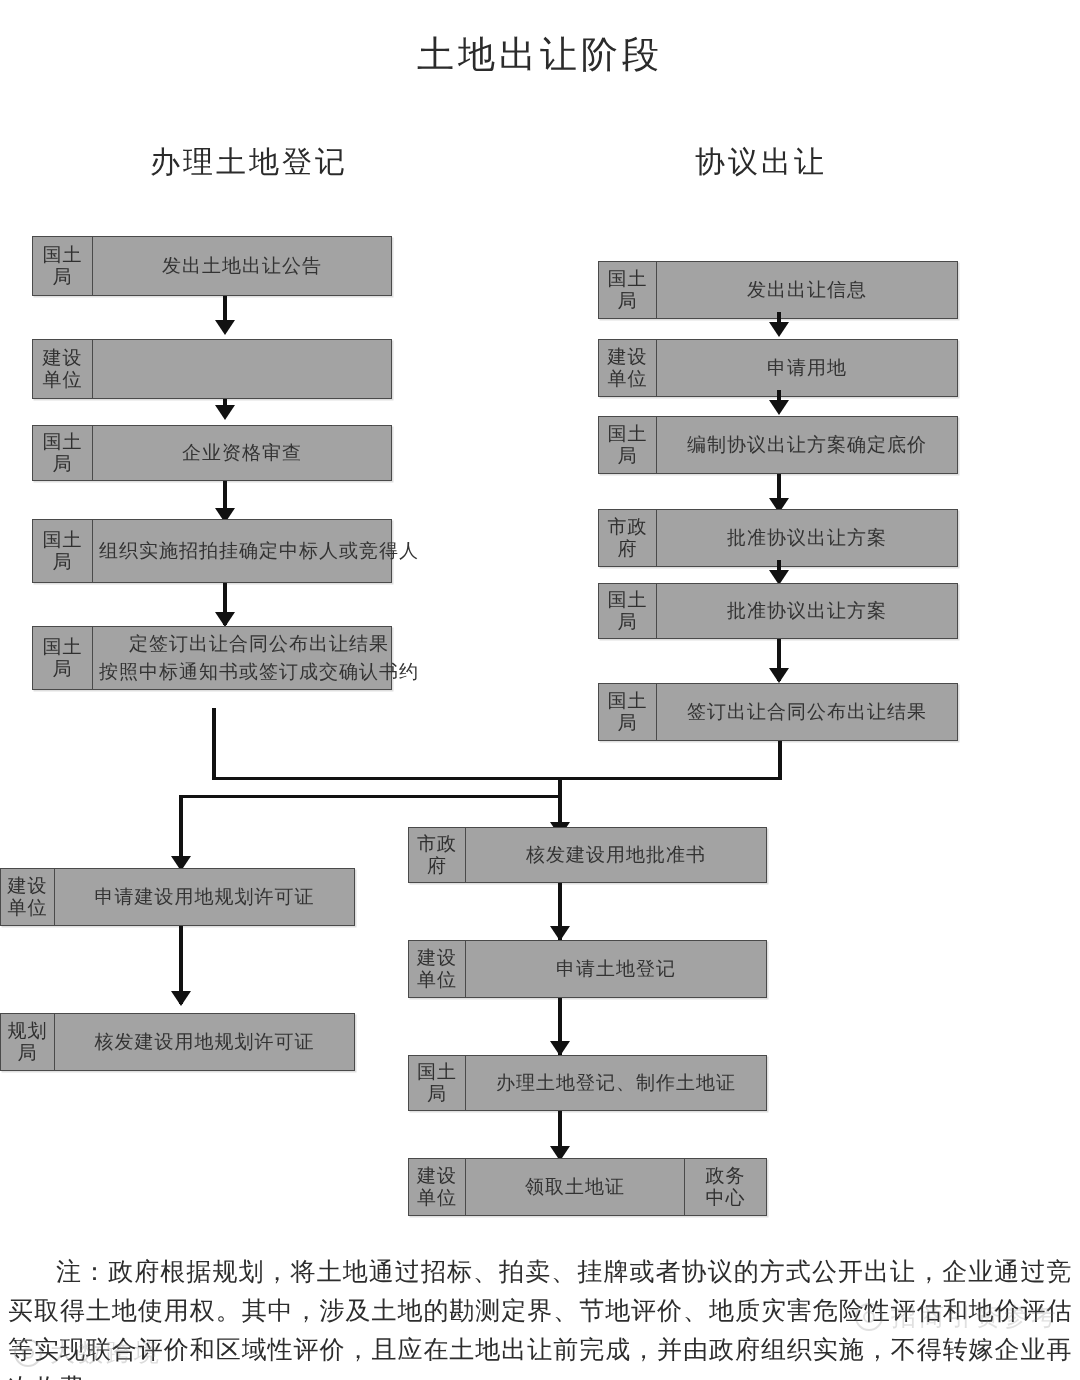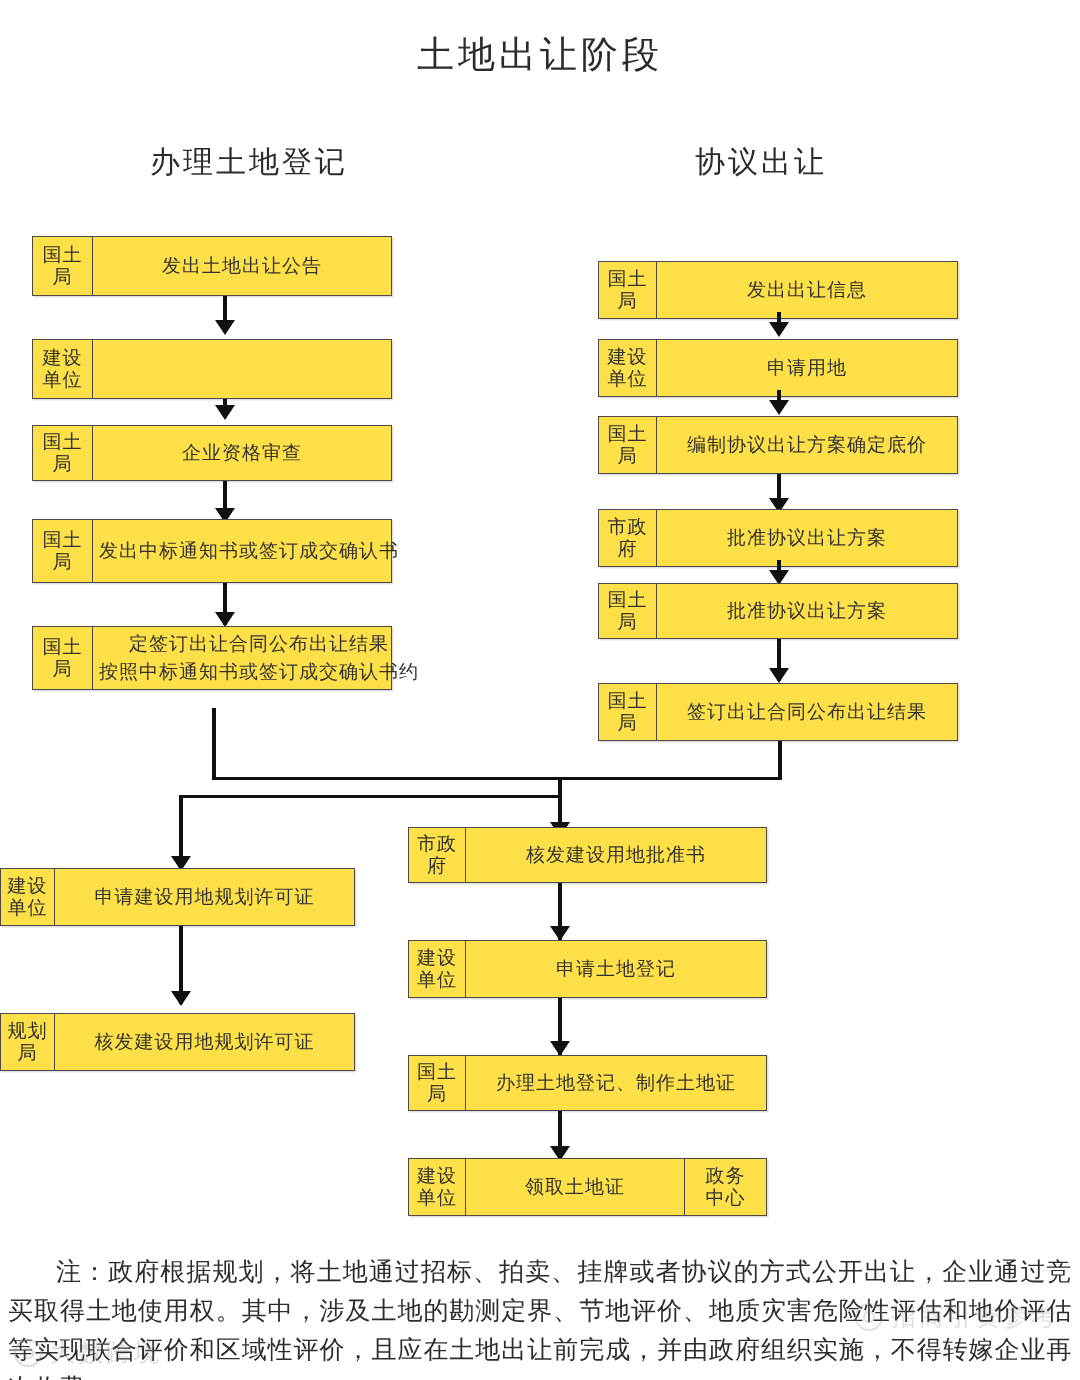--- a/index.html
+++ b/index.html
@@ -45,21 +45,21 @@
   .col-title.left  { left: 150px; top: 142px; }
   .col-title.right { left: 695px; top: 142px; text-align: right; }
 
   
   .node {
     position: absolute;
     box-sizing: border-box;
     display: flex;
     align-items: stretch;
     border: 1.6px solid #4a4a4a;
-    background: #fde047;
+    background: #a3a3a3;
     box-shadow: 1.5px 1.5px 0 rgba(150,150,150,0.30);
   }
   .node .actor {
     box-sizing: border-box;
     flex: 0 0 auto;
     display: flex;
     flex-direction: column;
     align-items: center;
     justify-content: center;
     border-right: 1.6px solid #4a4a4a;
@@ -211,21 +211,21 @@
 
   <div class="vline" style="left:223px; top:481px; height:38px;"></div>
   <div class="arrowhead" style="left:215px; top:508px;"></div>
 
   <div class="node" style="left:32px; top:519px; width:360px; height:64px;">
     <div class="actor" style="width:60px;">
       <span>国土</span>
       <span>局</span>
     </div>
     <div class="body">
-      <span>发出中标通知书或签订成交确认书</span>
+      <span>组织实施招拍挂确定中标人或竞得人</span>
     </div>
   </div>
 
   <div class="vline" style="left:223px; top:583px; height:42px;"></div>
   <div class="arrowhead" style="left:215px; top:612px;"></div>
 
   <div class="node" style="left:32px; top:626px; width:360px; height:64px;">
     <div class="actor" style="width:60px;">
       <span>国土</span>
       <span>局</span>

